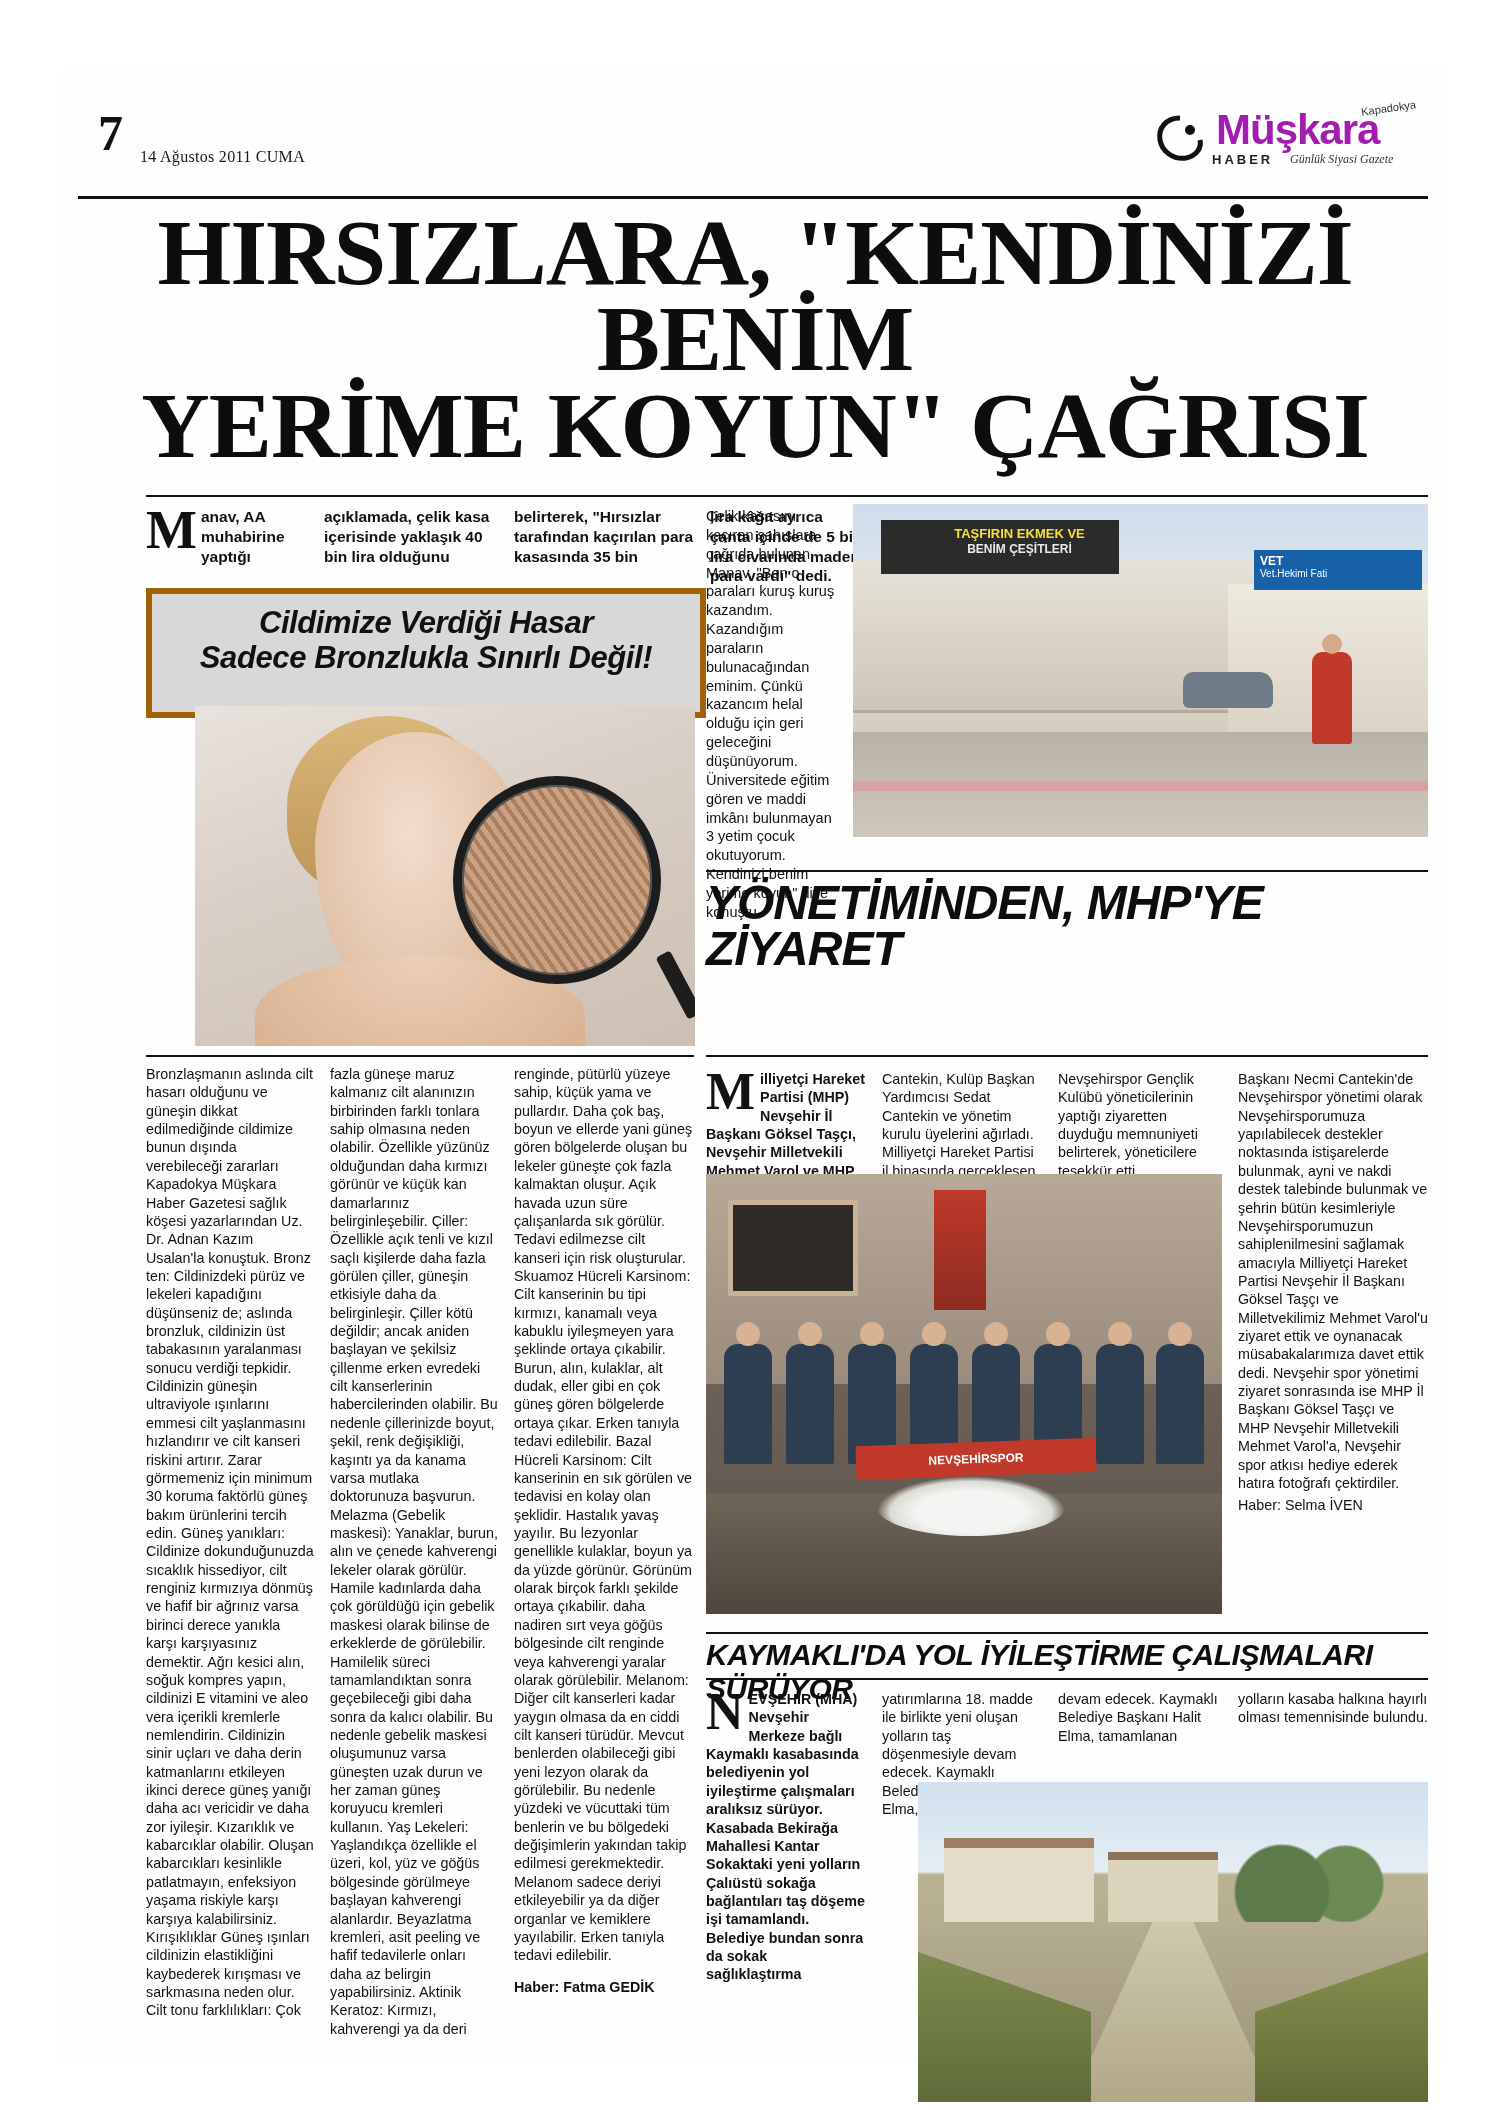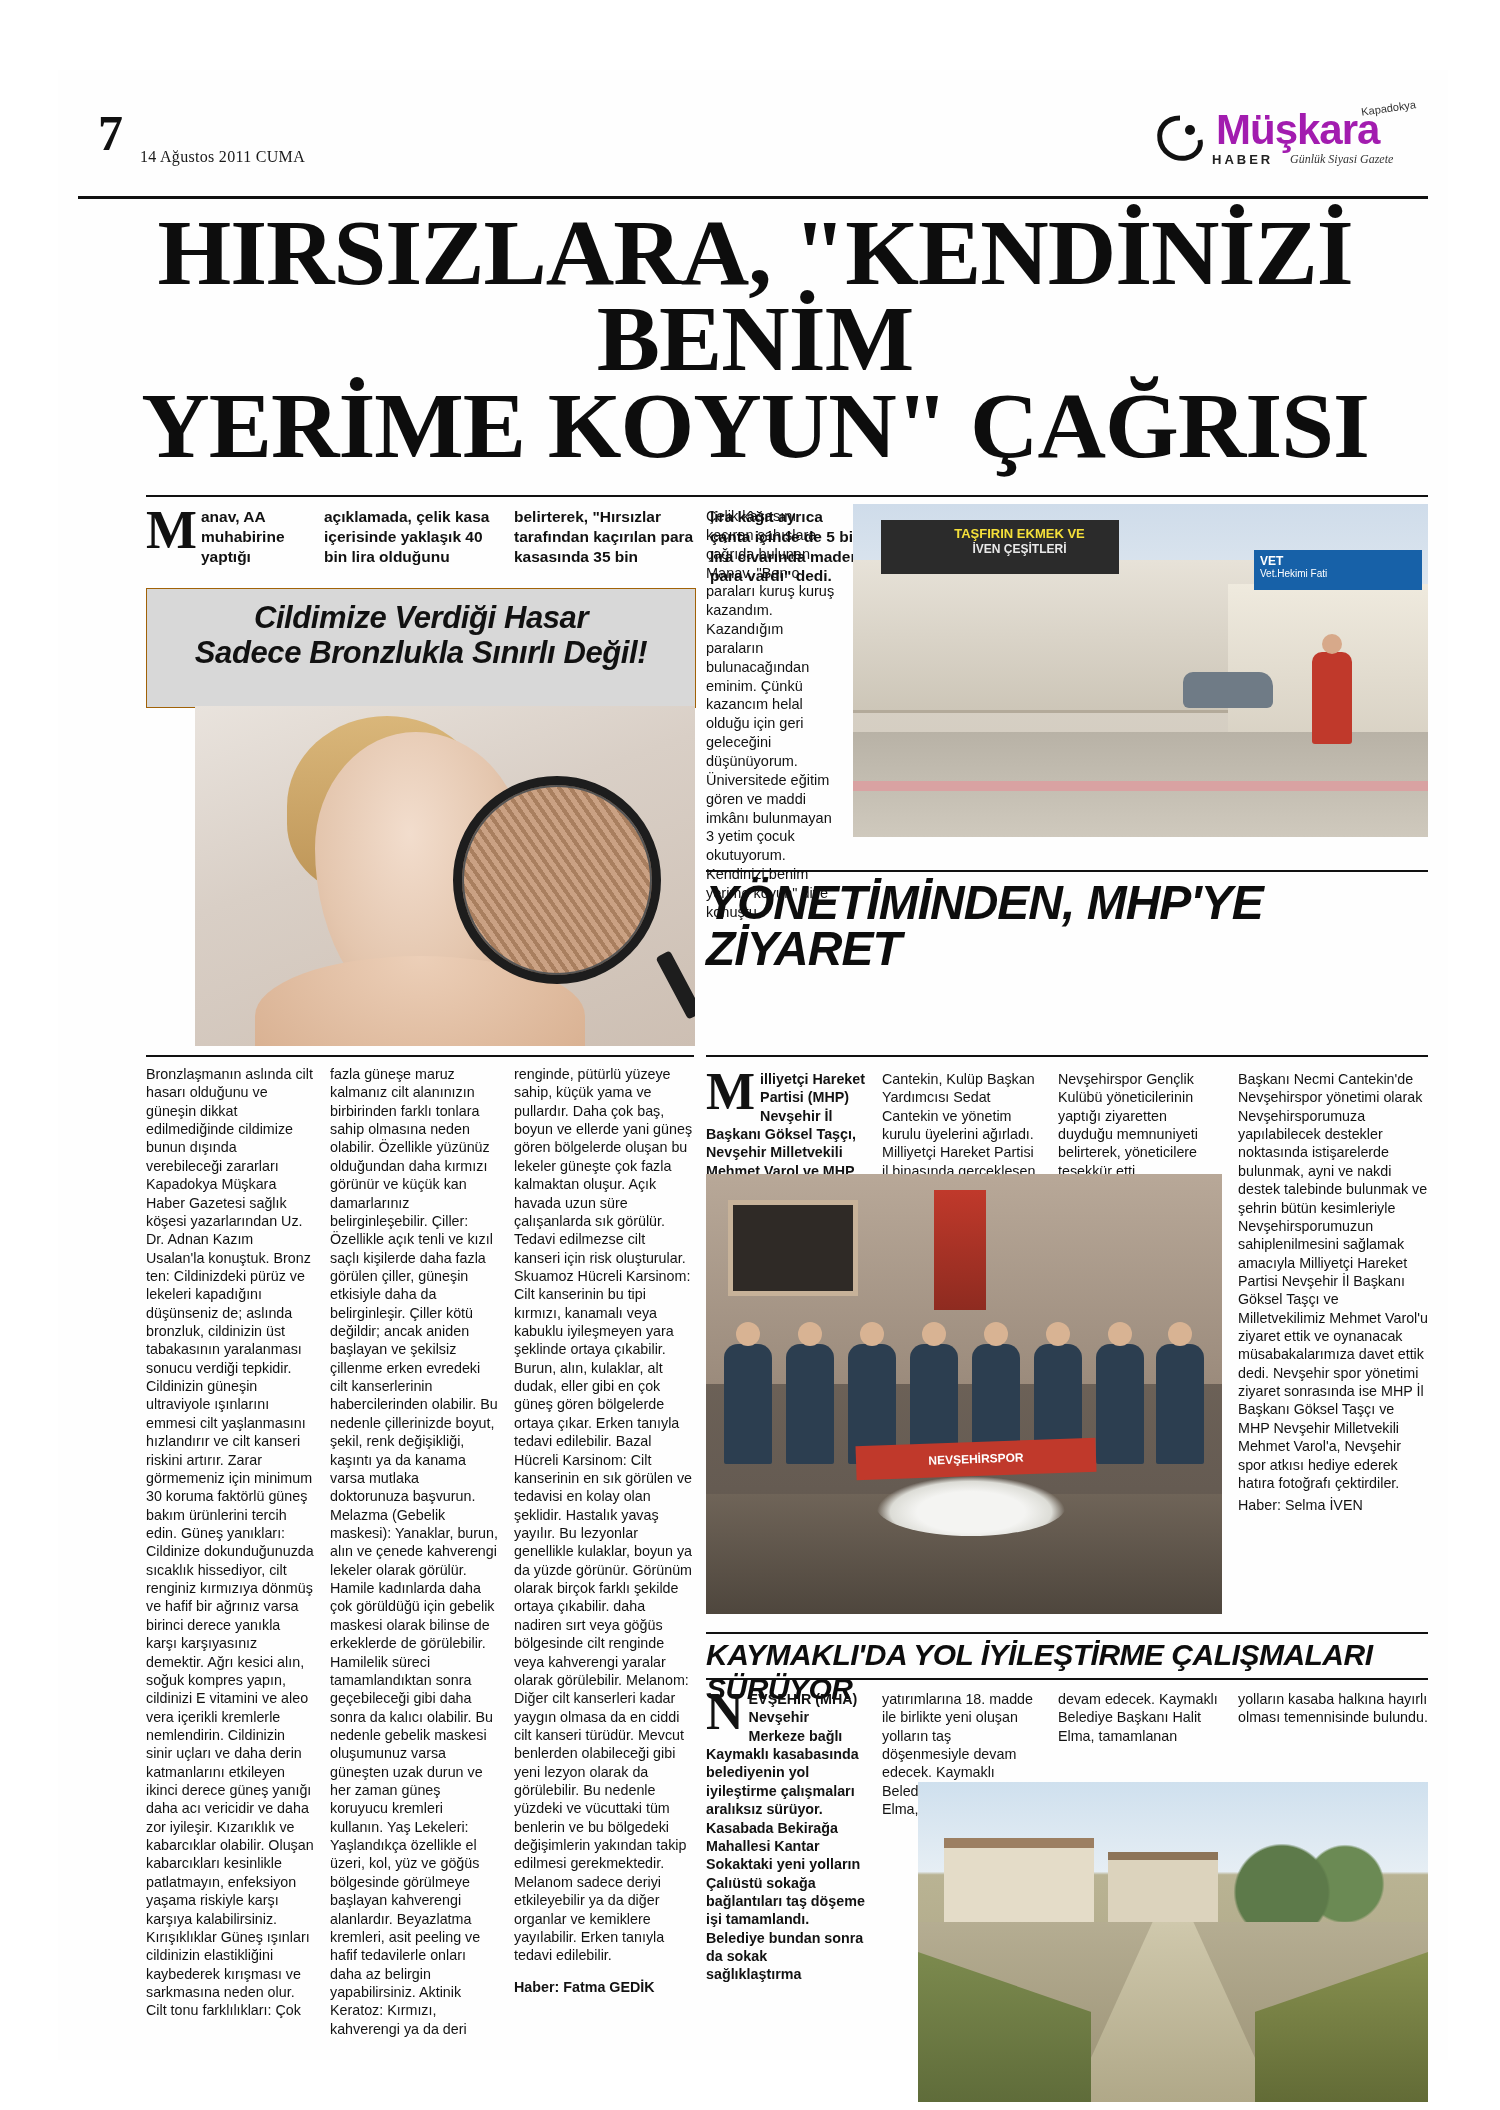--- a/index.html
+++ b/index.html
@@ -194,21 +194,21 @@
   }
 
   
   .feature-banner {
     position: absolute;
     left: 88px;
     top: 518px;
     width: 548px;
     height: 118px;
     background: #d8d8d8;
-    border: 1px solid #a16207;
+    border: 6px solid #a16207;
   }
   .feature-banner .bt {
     font-family: "Liberation Sans", sans-serif;
     font-weight: bold;
     font-style: italic;
     font-size: 31px;
     color: #111;
     text-align: center;
     line-height: 1.08;
     padding-top: 12px;
@@ -636,21 +636,21 @@
       <div class="loupe"></div>
       <div class="loupe-handle"></div>
     </div>
 
     <div class="col-mid-text">Çelik kasasını kaçıran şahıslara çağrıda bulunan Manav, "Ben o paraları kuruş kuruş kazandım. Kazandığım paraların bulunacağından eminim. Çünkü kazancım helal olduğu için geri geleceğini düşünüyorum. Üniversitede eğitim gören ve maddi imkânı bulunmayan 3 yetim çocuk okutuyorum. Kendinizi benim yerime koyun" diye konuştu.</div>
 
     <div class="shop-photo">
       <div class="shop-building"></div>
       <div class="shop-sign">
         <div>TAŞFIRIN EKMEK VE</div>
-        <div class="s2">İVEN ÇEŞİTLERİ</div>
+        <div class="s2">BENİM ÇEŞİTLERİ</div>
       </div>
       <div class="shop-right-wall"></div>
       <div class="vet-sign">
         <div>VET</div>
         <div class="v2">Vet.Hekimi  Fati</div>
       </div>
       <div class="shop-car"></div>
       <div class="shop-ground"></div>
       <div class="shop-curb"></div>
       <div class="shop-person"></div>

